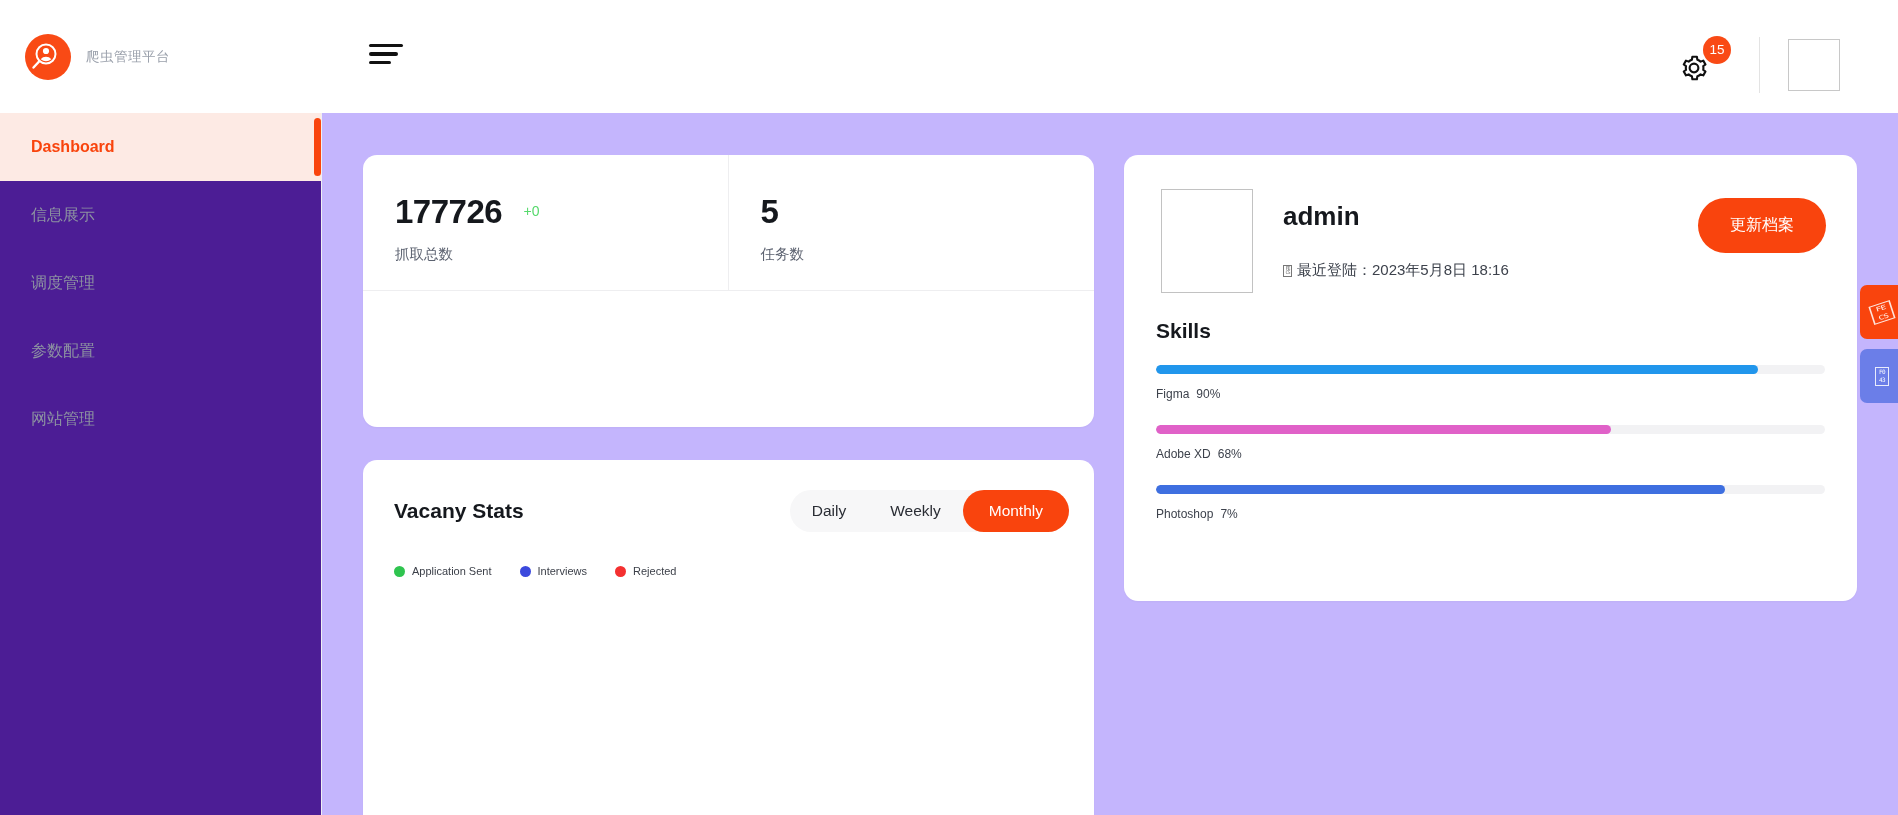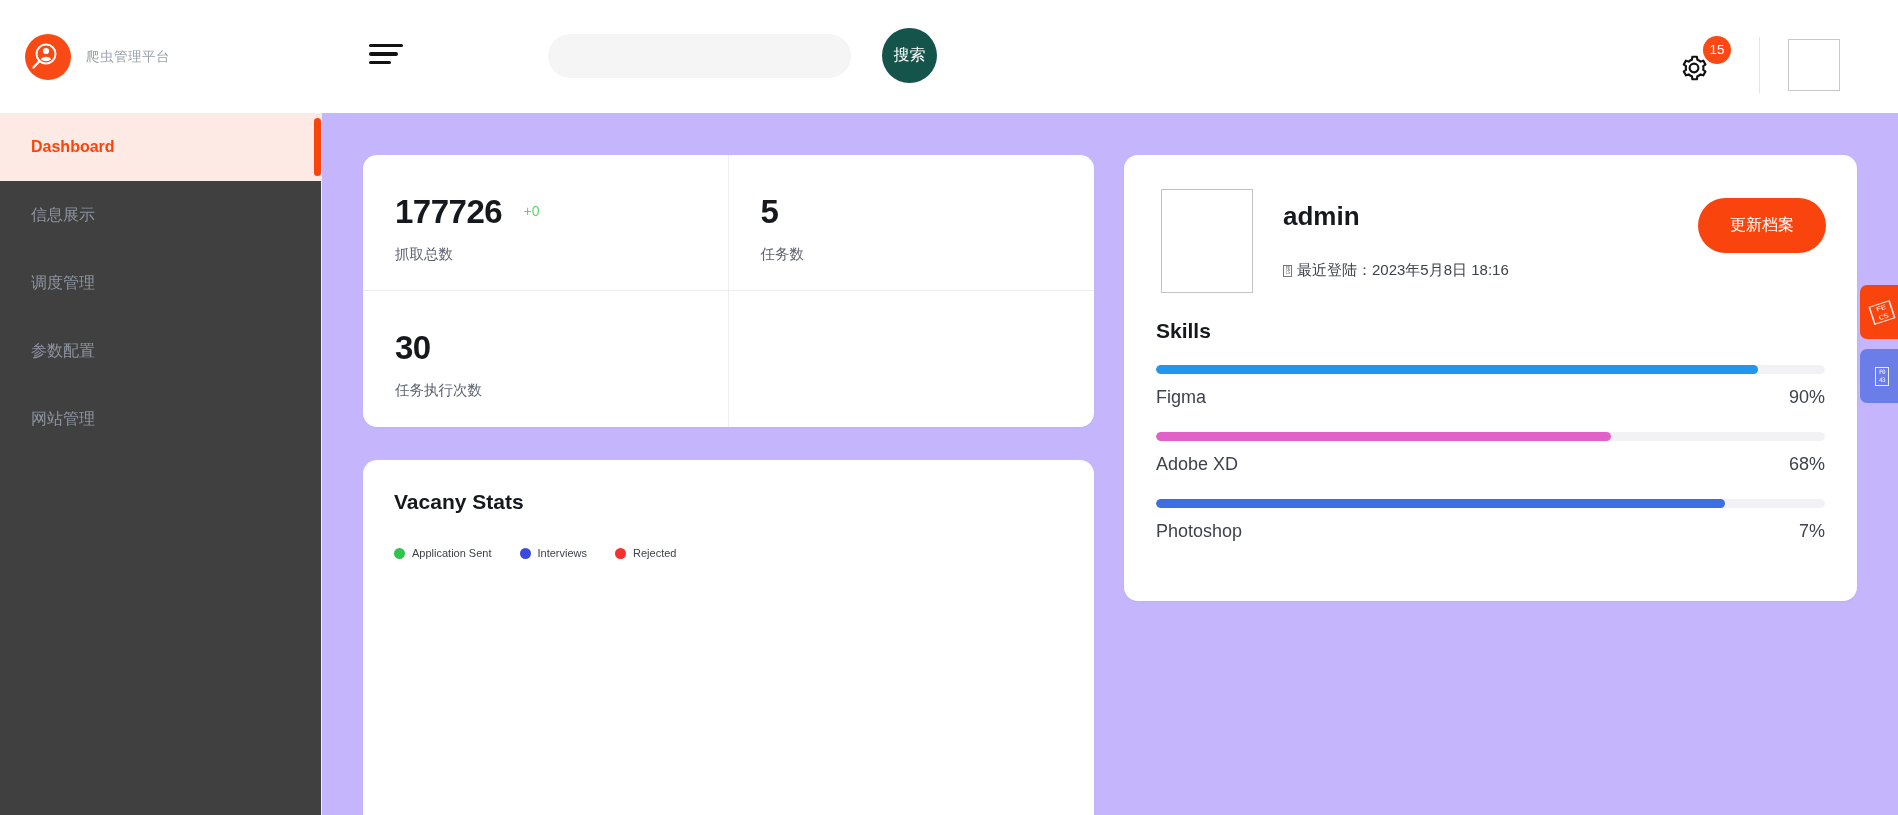--- a/index.html
+++ b/index.html
@@ -70,21 +70,21 @@
   .avatar-ph::after  { right: 0; top: 0; width: 1px; height: 52px; }
   .avatar-ph i {
     position: absolute; left: 0; width: 52px; height: 1px; background: #c8c8c8;
   }
   .avatar-ph i.t { top: 0; }
   .avatar-ph i.b { bottom: 0; }
 
   
   .sidebar {
     position: absolute; left: 0; top: 113px; width: 322px; height: 702px;
-    background: #404040; border-right: 1px solid #efeff1; padding-top: 0;
+    background: #4c1d95; border-right: 1px solid #efeff1; padding-top: 0;
   }
   .nav-item {
     height: 68px; display: flex; align-items: center; padding-left: 31px;
     font-size: 16px; color: #8d93a1; cursor: pointer; position: relative;
   }
   .nav-item.active {
     background: #fdeae4; color: #f9440d; font-weight: 700;
   }
   .nav-item.active::after {
     content: ""; position: absolute; right: 0; top: 5px; bottom: 5px; width: 7px;
@@ -151,21 +151,21 @@
   .update-btn {
     position: absolute; right: 31px; top: 43px; height: 55px; padding: 0 32px;
     background: #f9440d; border: none; border-radius: 28px; color: #fff; font-size: 16px;
     cursor: pointer; font-family: "Liberation Sans", sans-serif;
   }
   .skills-title { font-size: 21px; font-weight: 700; color: #15181d; padding: 26px 0 0 32px; }
   .skills { padding: 22px 32px 0 32px; }
   .skill { margin-bottom: 24px; }
   .bar-track { height: 9px; border-radius: 6px; background: #f2f2f4; overflow: hidden; }
   .bar-fill { height: 9px; border-radius: 6px; }
-  .skill-row { display: flex; justify-content: space-between; margin-top: 13px; font-size: 18px; color: #3d424c; }
+  .skill-row { display: flex; justify-content: flex-start; margin-top: 13px; font-size: 12px; color: #3d424c; gap: 7px; }
 
   
   .float-stack { position: absolute; right: 0; top: 285px; width: 44px; }
   .float-btn {
     width: 44px; height: 54px; border-radius: 7px 0 0 7px; margin-bottom: 10px;
     display: flex; align-items: center; justify-content: center; cursor: pointer;
     margin-left: 6px;
   }
   .float-btn.orange { background: #f9440d; }
   .float-btn.blue { background: #6b7ee8; }
@@ -193,24 +193,20 @@
       </div>
       <div class="brand-title">爬虫管理平台</div>
     </div>
 
     <div class="hamburger">
       <span></span>
         <span></span>
         <span></span>
     </div>
 
-    <div class="search-wrap">
-      <input class="search-input" type="text" value="" placeholder="" style="">
-      <button class="search-btn">搜索</button>
-    </div>
 
     <div class="top-right">
       <div class="gear-wrap">
         <svg width="30" height="30" viewBox="0 0 24 24">
           <path d="M12 8.5a3.5 3.5 0 1 0 0 7 3.5 3.5 0 0 0 0-7z" fill="none" stroke="#111" stroke-width="1.7"></path>
           <path d="M19.4 13.5a7.6 7.6 0 0 0 0-3l1.8-1.3-1.8-3.1-2.1.8a7.7 7.7 0 0 0-2.6-1.5L14.3 3h-3.6l-.4 2.4a7.7 7.7 0 0 0-2.6 1.5l-2.1-.8-1.8 3.1 1.8 1.3a7.6 7.6 0 0 0 0 3l-1.8 1.3 1.8 3.1 2.1-.8a7.7 7.7 0 0 0 2.6 1.5l.4 2.4h3.6l.4-2.4a7.7 7.7 0 0 0 2.6-1.5l2.1.8 1.8-3.1z" fill="none" stroke="#111" stroke-width="1.7" stroke-linejoin="round"></path>
         </svg>
         <div class="badge">15</div>
       </div>
       <div class="divider-v"></div>
@@ -250,34 +246,32 @@
           </div>
           <div class="stat-label">抓取总数</div>
         </div>
         <div class="stat-cell bb">
           <div>
             <span class="stat-num">5</span>
             <span class="stat-delta"></span>
           </div>
           <div class="stat-label">任务数</div>
         </div>
-        <div class="stat-cell br">
-          <div>
-            <span class="stat-num">30</span>
-            <span class="stat-delta"></span>
-          </div>
-          <div class="stat-label">任务执行次数</div>
-        </div>
         <div class="stat-cell"></div>
       </div>
     </div>
 
     <div class="card" id="vacancy-card">
       <div class="vac-head">
         <div class="vac-title">Vacany Stats</div>
+        <div class="seg">
+          <button class="seg-btn">Daily</button>
+          <button class="seg-btn">Weekly</button>
+          <button class="seg-btn active">Monthly</button>
+        </div>
       </div>
       <div class="legend">
         <div class="legend-item">
           <span class="dot" style="background:#2fc44f"></span>
           <span>Application Sent</span>
         </div>
         <div class="legend-item">
           <span class="dot" style="background:#3b49dd"></span>
           <span>Interviews</span>
         </div>

